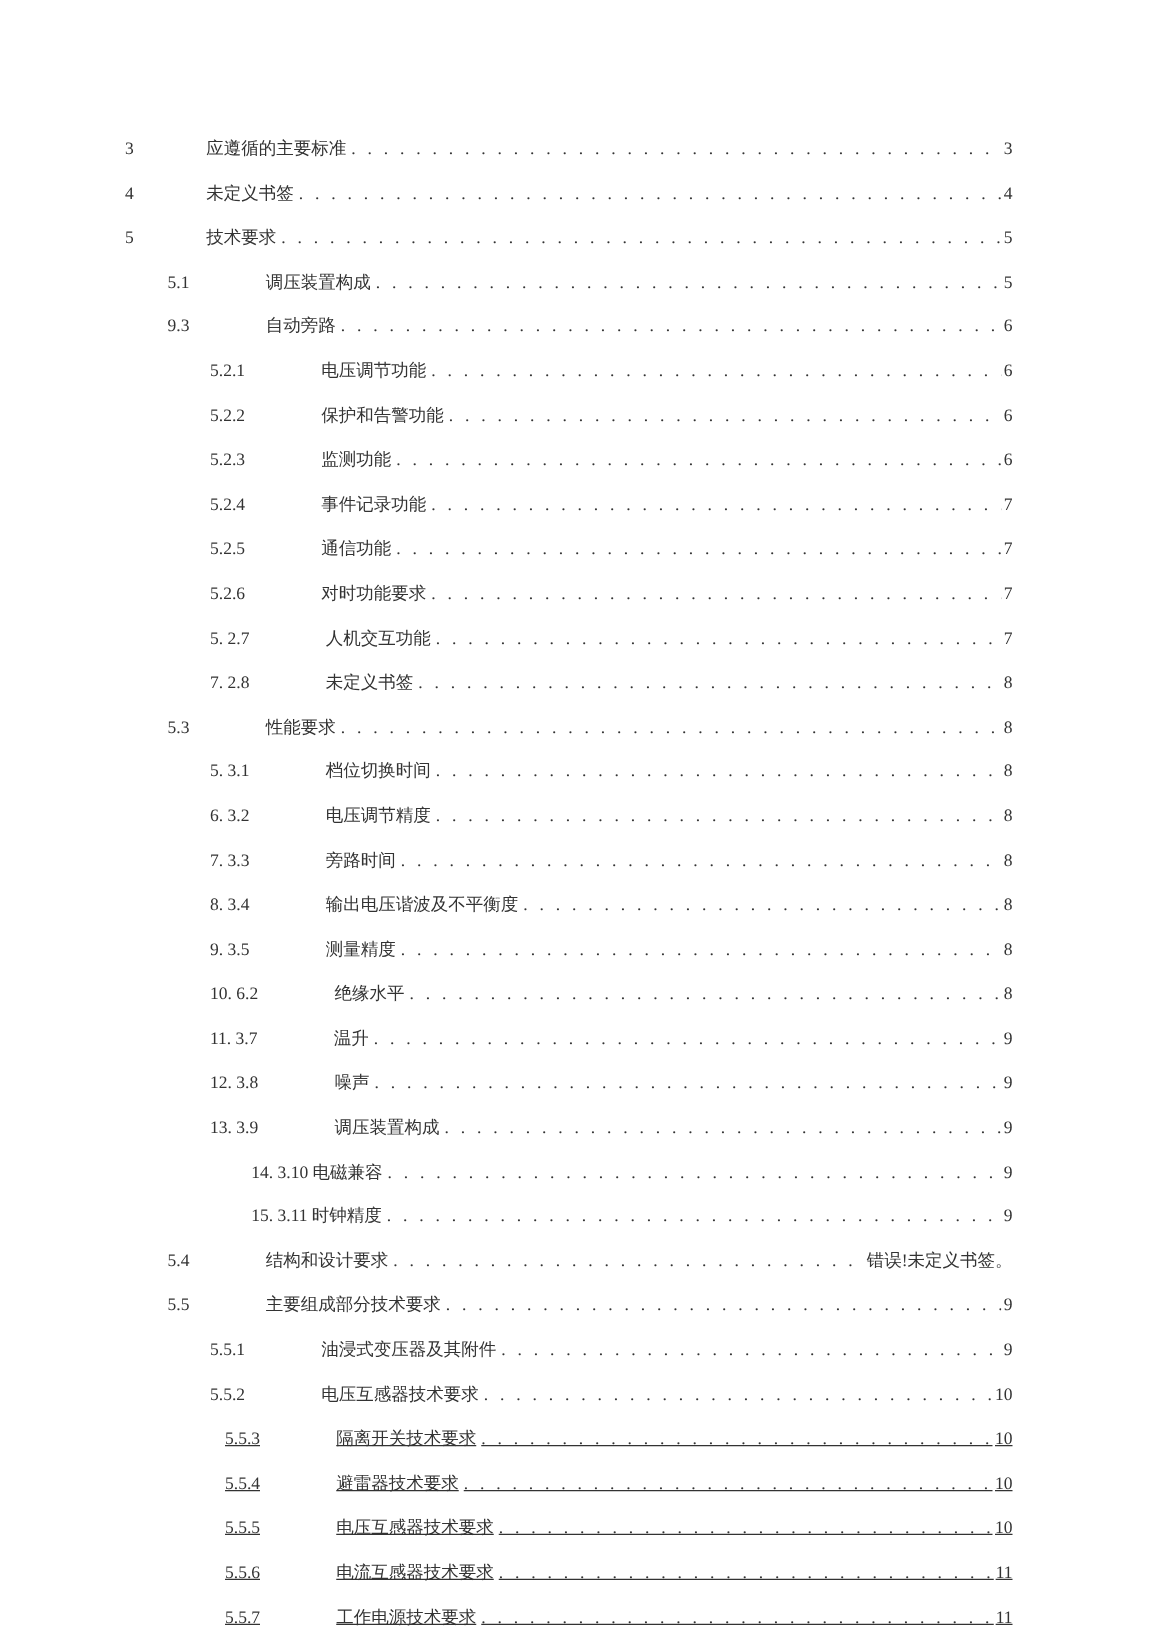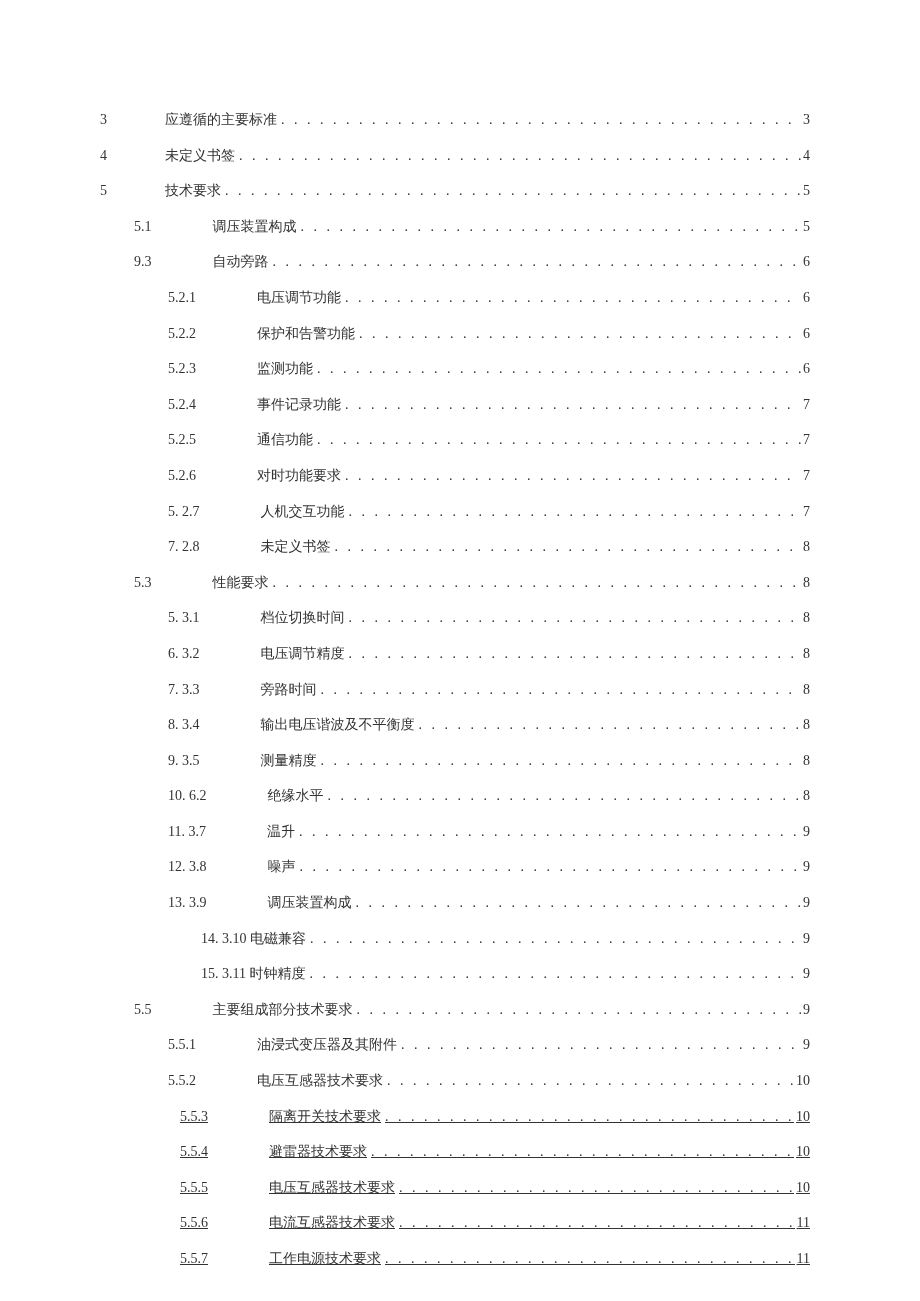--- a/index.html
+++ b/index.html
@@ -200,20 +200,26 @@
       <span class="toc-title">14. 3.10 电磁兼容</span>
       <span class="dots"></span>
       <span class="page">9</span>
     </div>
     <div class="toc-line indent-2">
       <span class="toc-title">15. 3.11 时钟精度</span>
       <span class="dots"></span>
       <span class="page">9</span>
     </div>
     <div class="toc-line indent-1">
+      <span class="toc-sub">5.4</span>
+      <span class="toc-title">结构和设计要求</span>
+      <span class="dots"></span>
+      <span class="page">错误!未定义书签。</span>
+    </div>
+    <div class="toc-line indent-1">
       <span class="toc-sub">5.5</span>
       <span class="toc-title">主要组成部分技术要求</span>
       <span class="dots"></span>
       <span class="page">9</span>
     </div>
     <div class="toc-line indent-2">
       <span class="toc-sub">5.5.1</span>
       <span class="toc-title">油浸式变压器及其附件</span>
       <span class="dots"></span>
       <span class="page">9</span>

